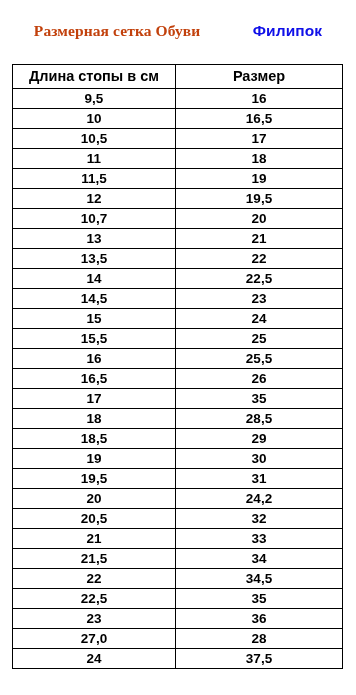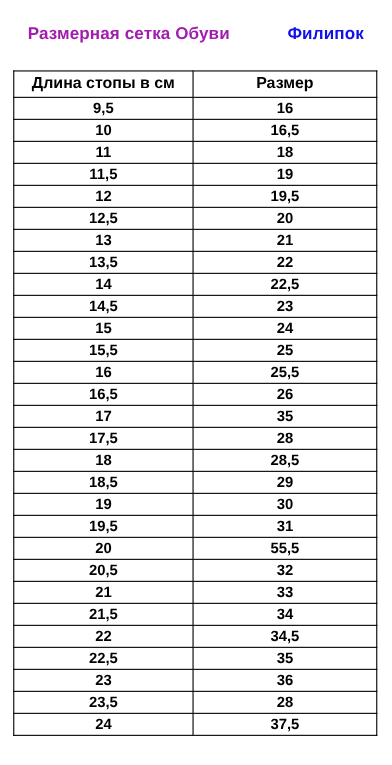--- a/index.html
+++ b/index.html
@@ -29,21 +29,21 @@
     left: 0;
     top: 11px;
     width: 356px;
     text-align: center;
     font-size: 15.5px;
     font-weight: bold;
     line-height: 20px;
     letter-spacing: 0.1px;
     white-space: nowrap;
   }
-  .title .title-main { color: #a21caf; }
+  .title .title-main { color: #c2410c; font-family: Liberation Serif, serif; }
   .title .title-brand { color: #1010E8; margin-left: 48px; }
 
   
   .size-table {
     position: absolute;
     left: 12px;
     top: 64px;
     width: 330px;
     border-collapse: collapse;
     table-layout: fixed;
@@ -98,33 +98,37 @@
     <tbody id="table-body">
         <tr>
           <td>9,5</td>
           <td>16</td>
         </tr>
         <tr>
           <td>10</td>
           <td>16,5</td>
         </tr>
         <tr>
+          <td>10,5</td>
+          <td>17</td>
+        </tr>
+        <tr>
           <td>11</td>
           <td>18</td>
         </tr>
         <tr>
           <td>11,5</td>
           <td>19</td>
         </tr>
         <tr>
           <td>12</td>
           <td>19,5</td>
         </tr>
         <tr>
-          <td>12,5</td>
+          <td>10,7</td>
           <td>20</td>
         </tr>
         <tr>
           <td>13</td>
           <td>21</td>
         </tr>
         <tr>
           <td>13,5</td>
           <td>22</td>
         </tr>
@@ -150,42 +154,38 @@
         </tr>
         <tr>
           <td>16,5</td>
           <td>26</td>
         </tr>
         <tr>
           <td>17</td>
           <td>35</td>
         </tr>
         <tr>
-          <td>17,5</td>
-          <td>28</td>
-        </tr>
-        <tr>
           <td>18</td>
           <td>28,5</td>
         </tr>
         <tr>
           <td>18,5</td>
           <td>29</td>
         </tr>
         <tr>
           <td>19</td>
           <td>30</td>
         </tr>
         <tr>
           <td>19,5</td>
           <td>31</td>
         </tr>
         <tr>
           <td>20</td>
-          <td>55,5</td>
+          <td>24,2</td>
         </tr>
         <tr>
           <td>20,5</td>
           <td>32</td>
         </tr>
         <tr>
           <td>21</td>
           <td>33</td>
         </tr>
         <tr>
@@ -198,21 +198,21 @@
         </tr>
         <tr>
           <td>22,5</td>
           <td>35</td>
         </tr>
         <tr>
           <td>23</td>
           <td>36</td>
         </tr>
         <tr>
-          <td>23,5</td>
+          <td>27,0</td>
           <td>28</td>
         </tr>
         <tr>
           <td>24</td>
           <td>37,5</td>
         </tr>
       </tbody>
   </table>
 
 </div>

